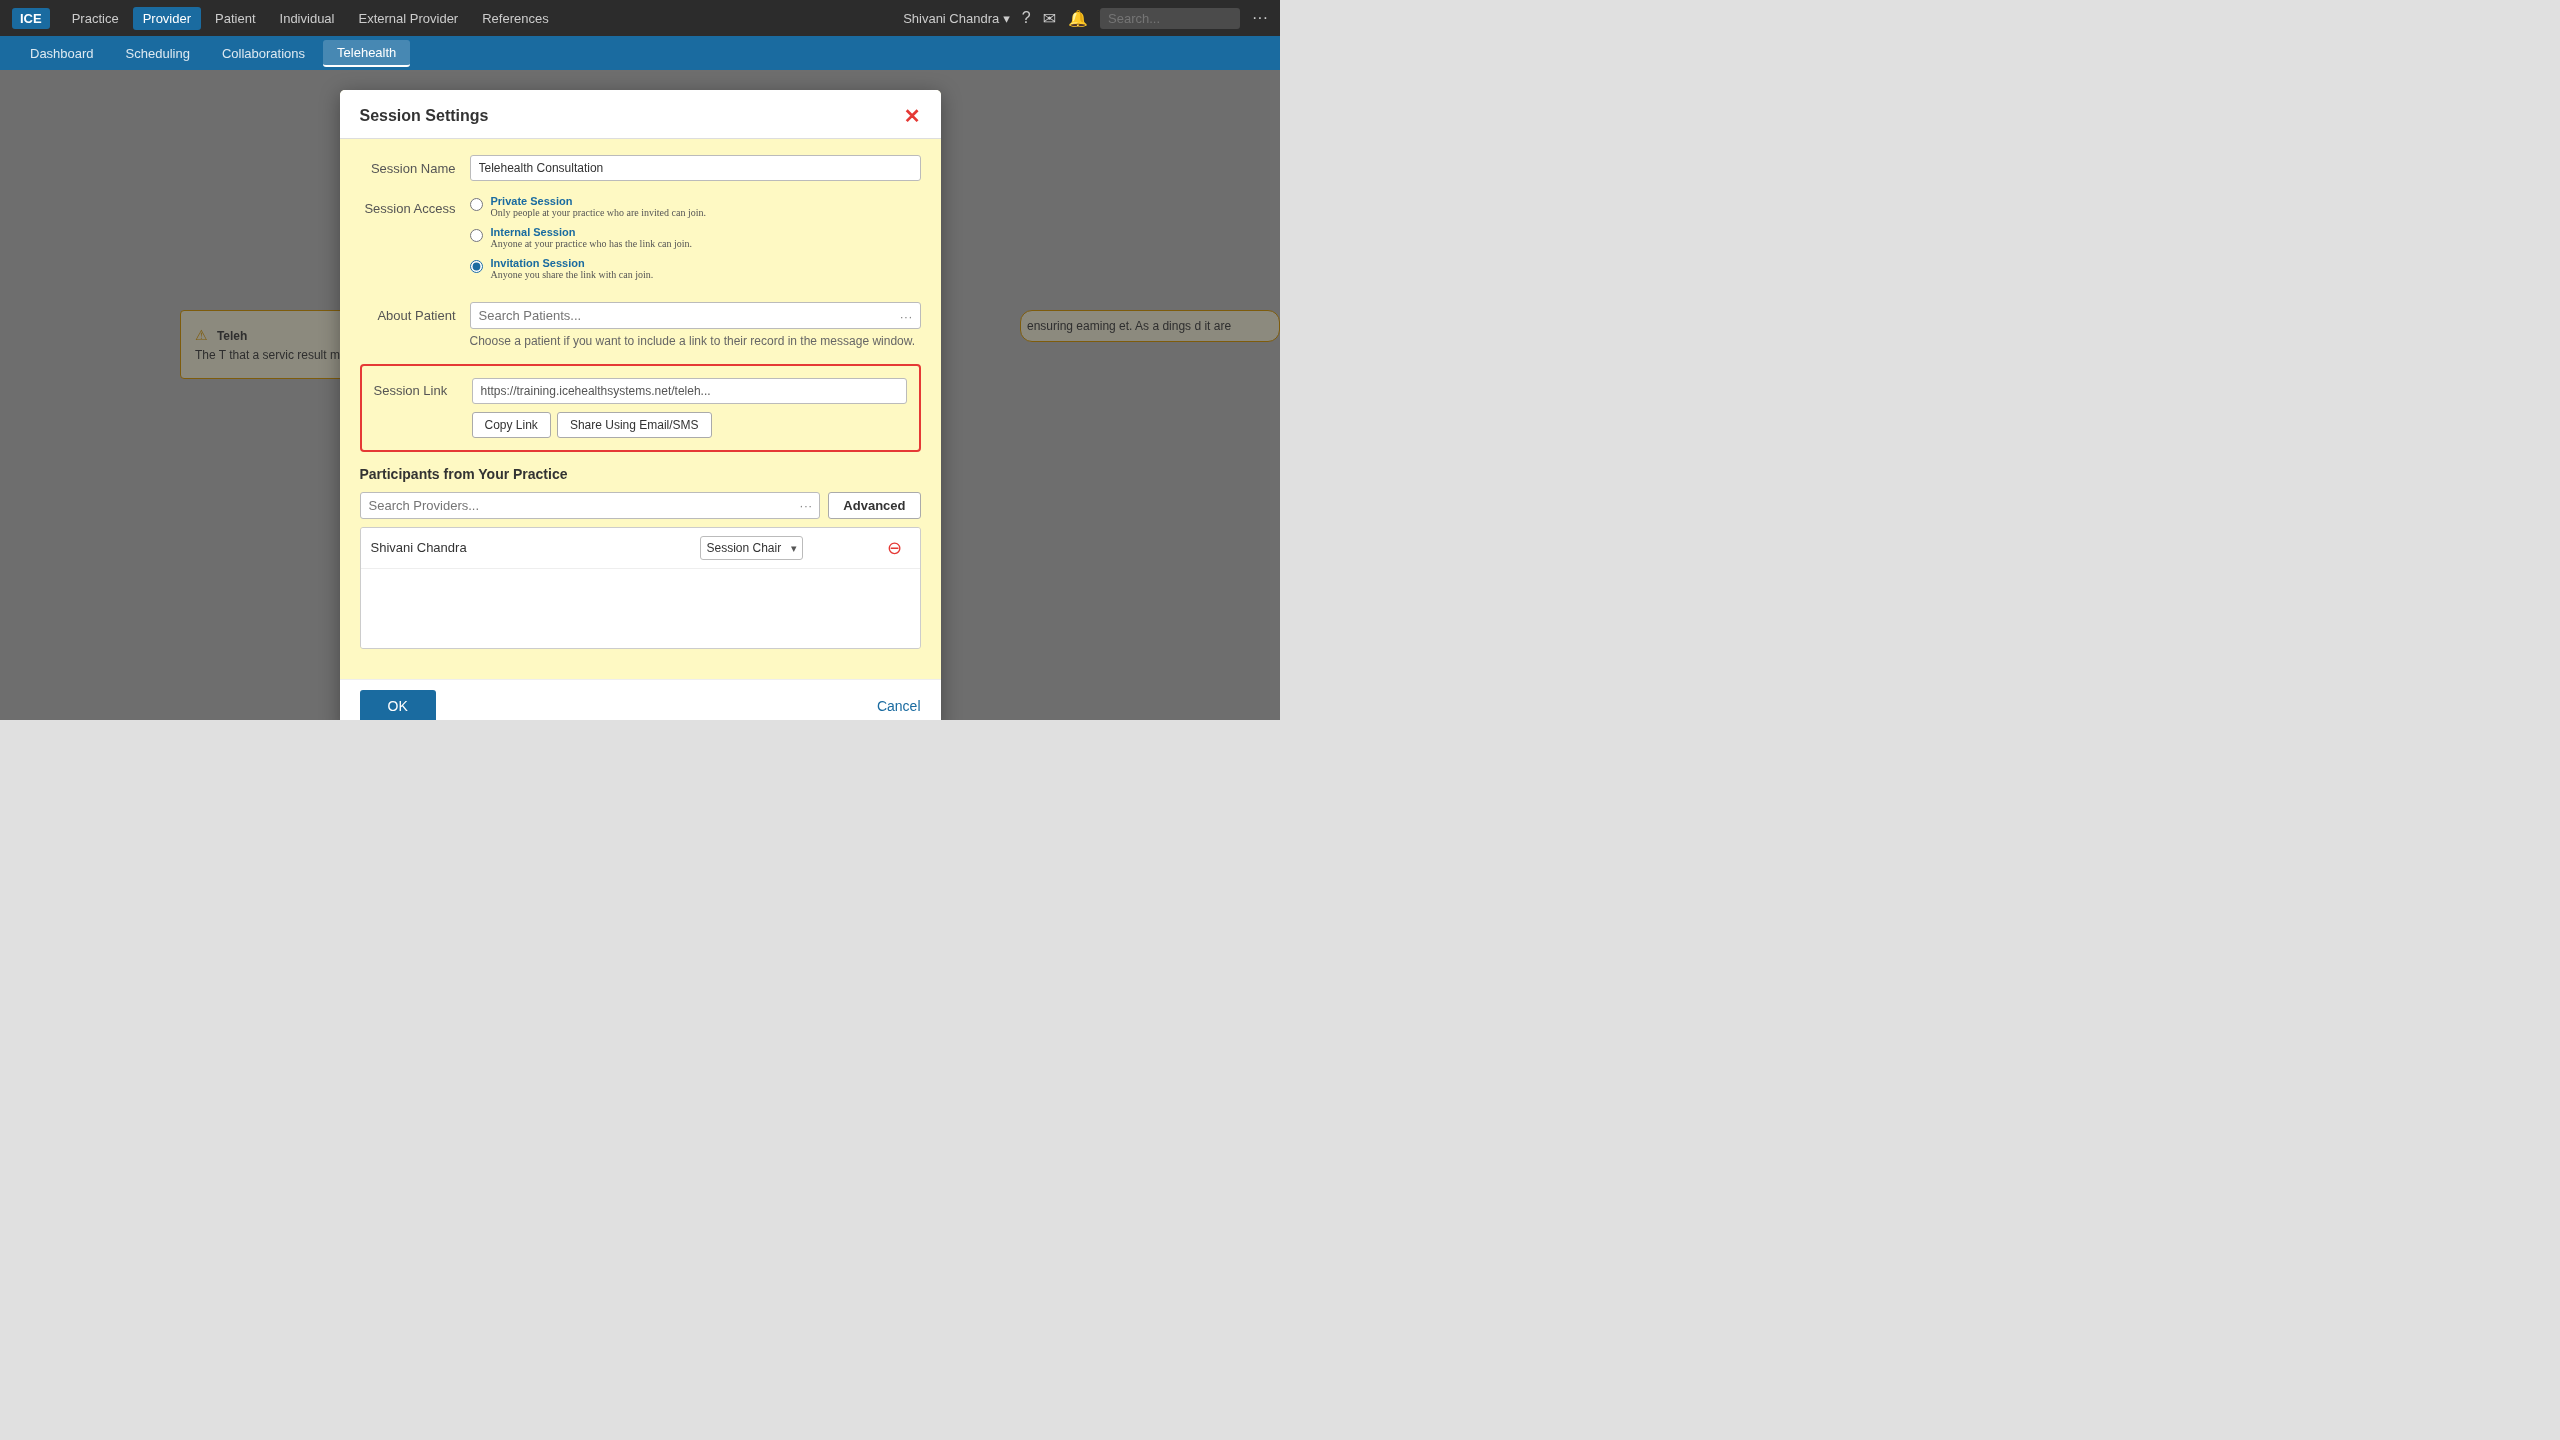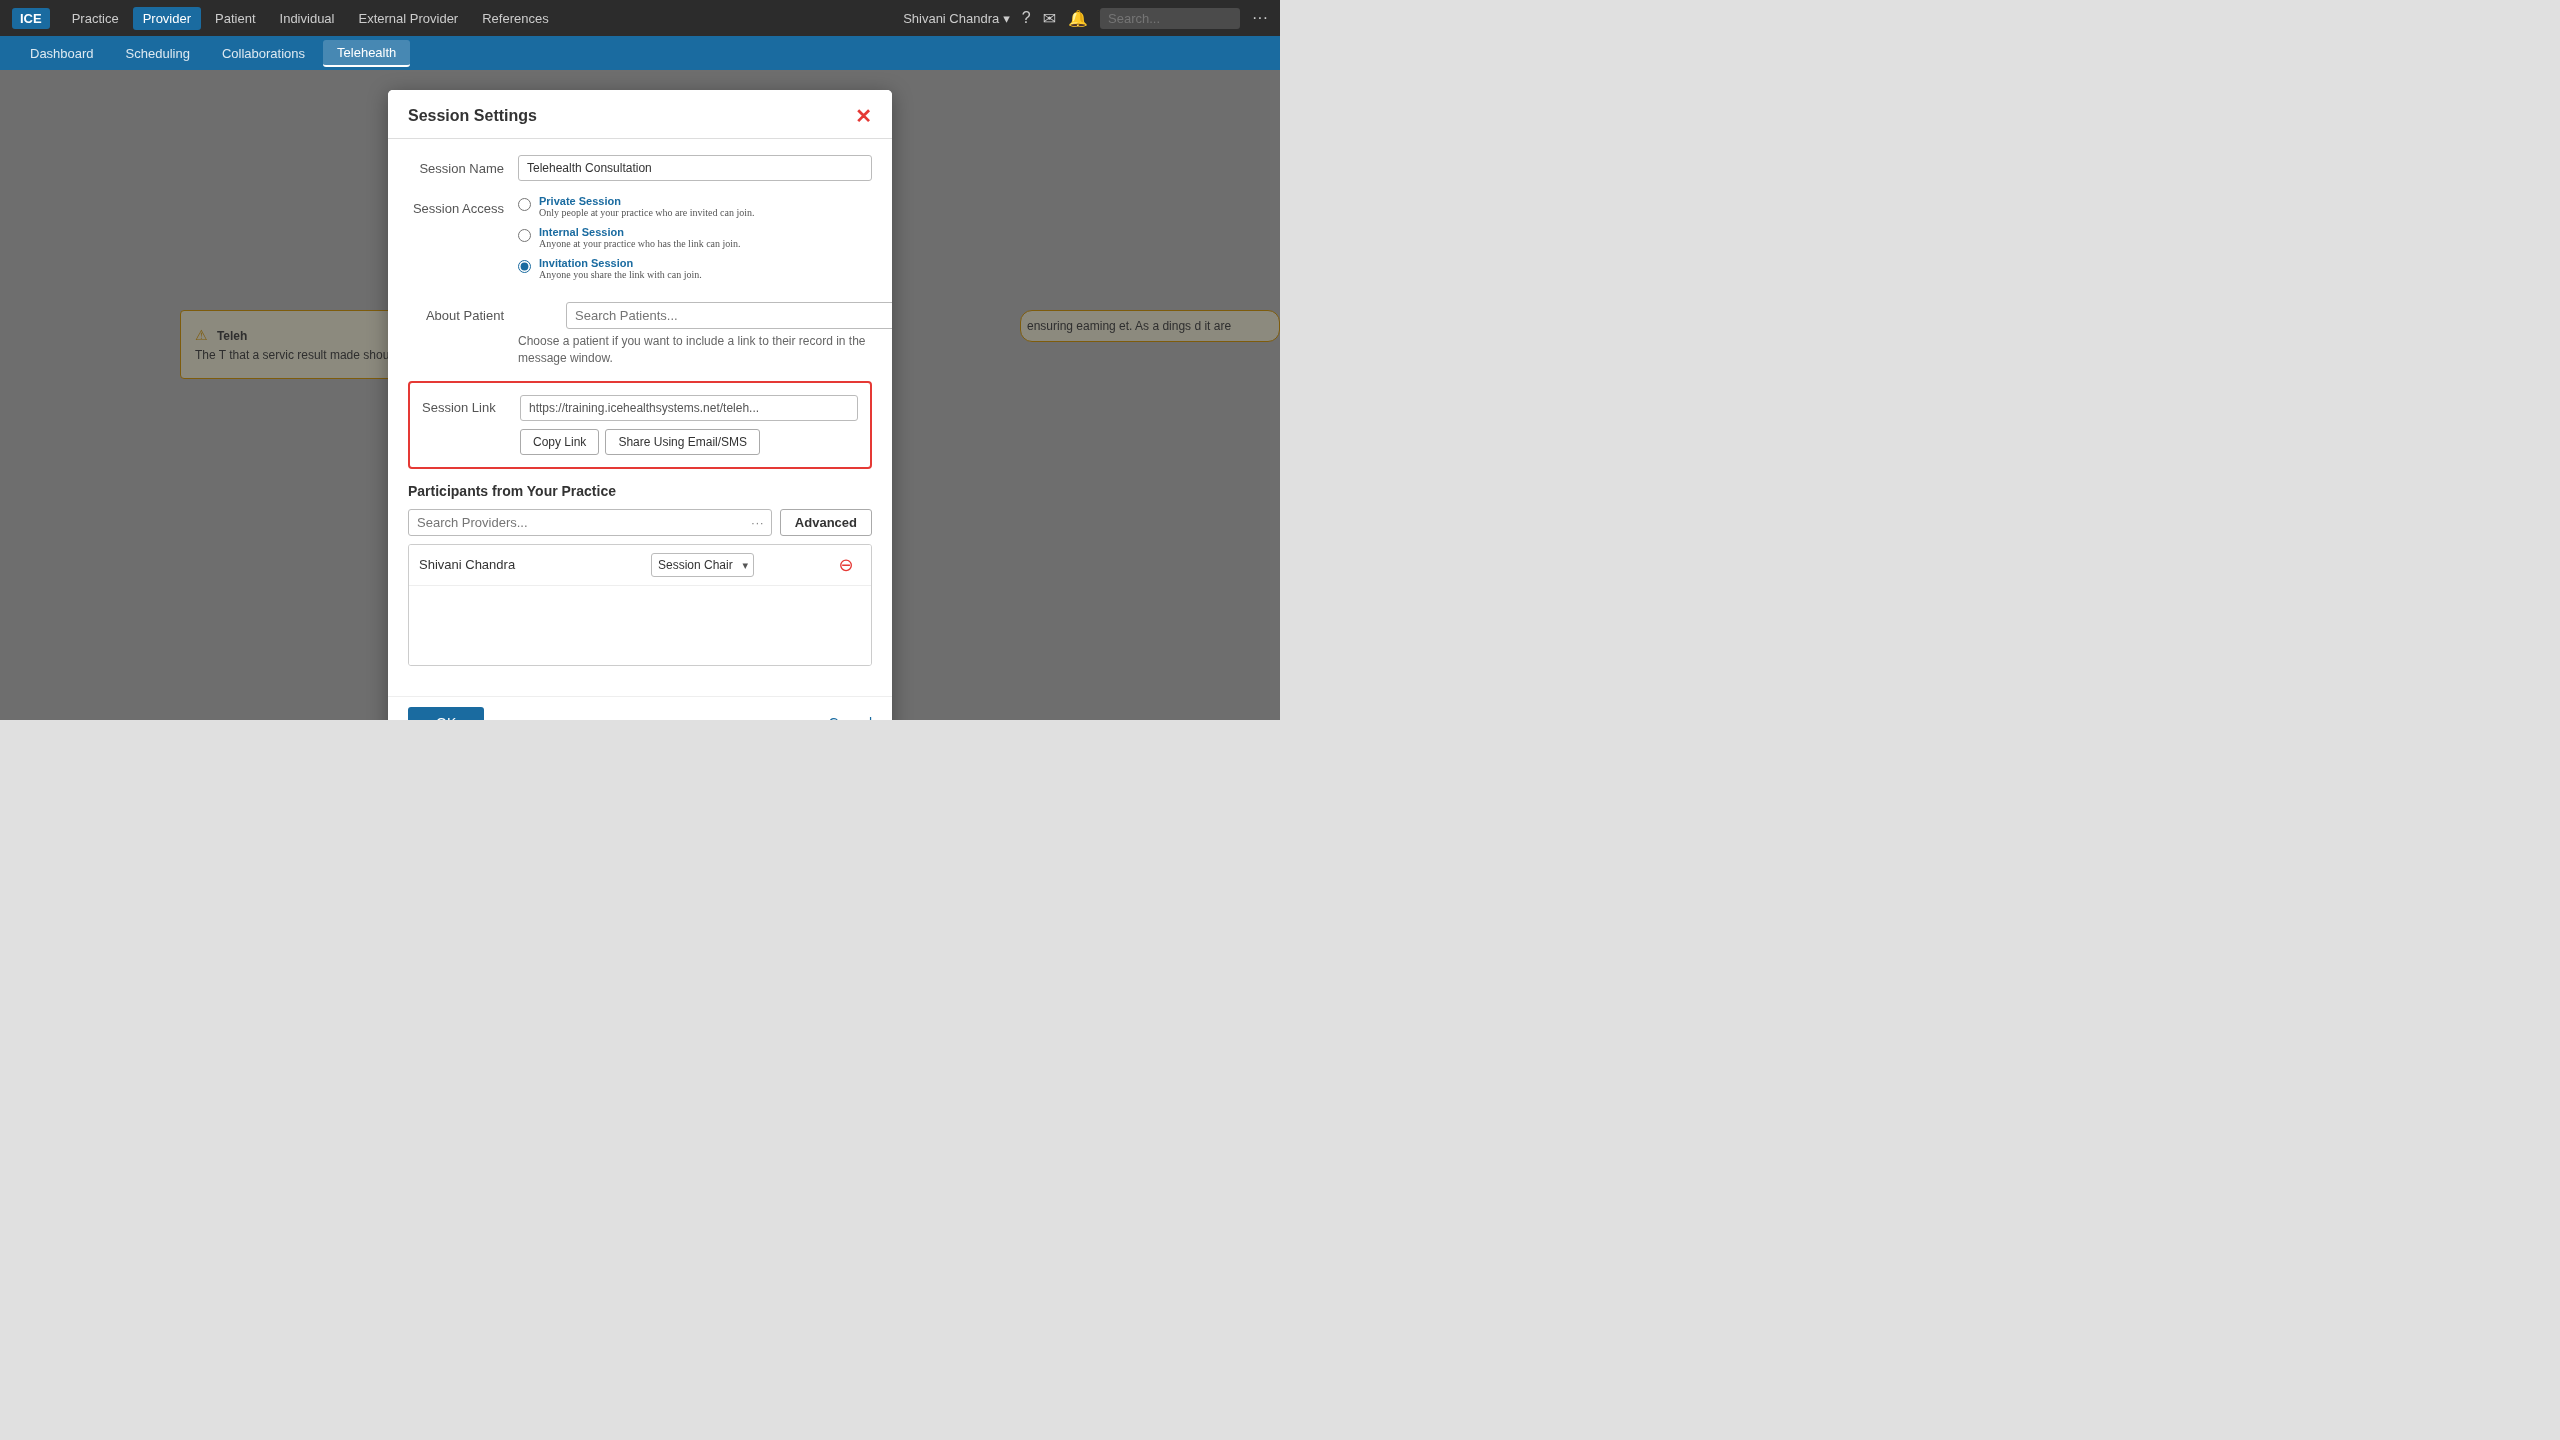--- a/index.html
+++ b/index.html
@@ -142,23 +142,23 @@
       top: 0; left: 0; right: 0; bottom: 0;
       background: rgba(0,0,0,0.45);
       display: flex;
       align-items: flex-start;
       justify-content: center;
       padding-top: 20px;
     }
 
     
     .dialog {
-      background: #ffffff;
+      background: #fef9c3;
       border-radius: 5px;
-      width: 504px;
+      width: 601px;
       box-shadow: 0 4px 20px rgba(0,0,0,0.35);
       overflow: hidden;
     }
     .dialog-header {
       background: white;
       padding: 16px 20px 12px;
       border-bottom: 1px solid #ddd;
       display: flex;
       align-items: center;
       justify-content: space-between;
@@ -229,21 +229,20 @@
     .radio-label-text {
       font-size: 10px;
       color: #555;
       font-family: Liberation Serif, serif;
     }
 
     
     .search-with-dots {
       position: relative;
       width: 100%;
-      margin-left: 48px;
     }
     .search-with-dots input {
       width: 100%;
       border: 1px solid #bbb;
       border-radius: 3px;
       padding: 5px 30px 5px 8px;
       font-size: 13px;
       color: #999;
       outline: none;
     }

